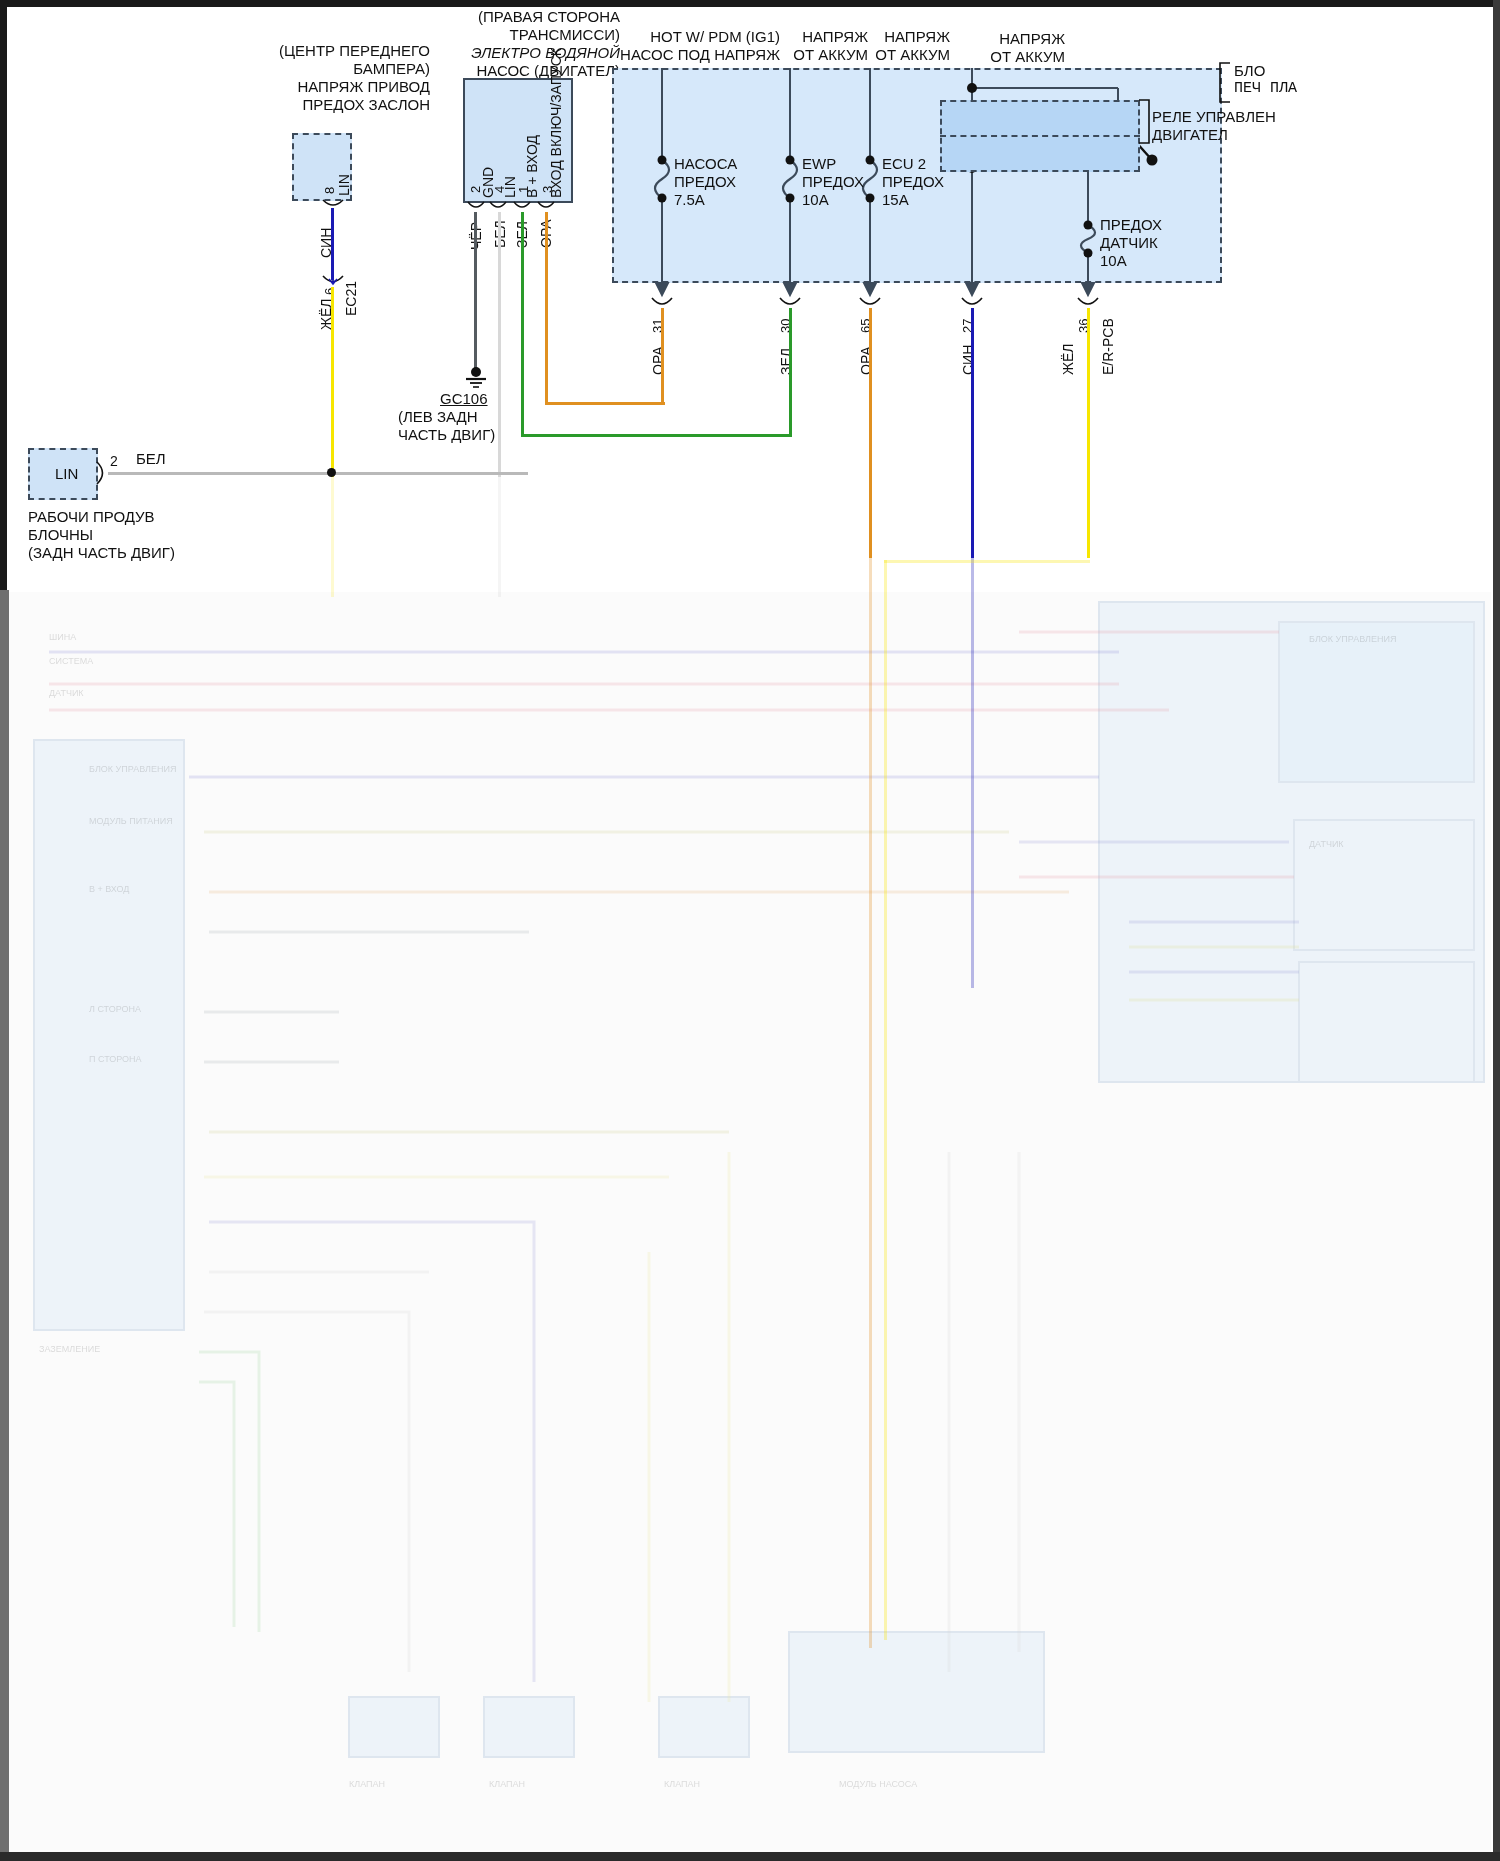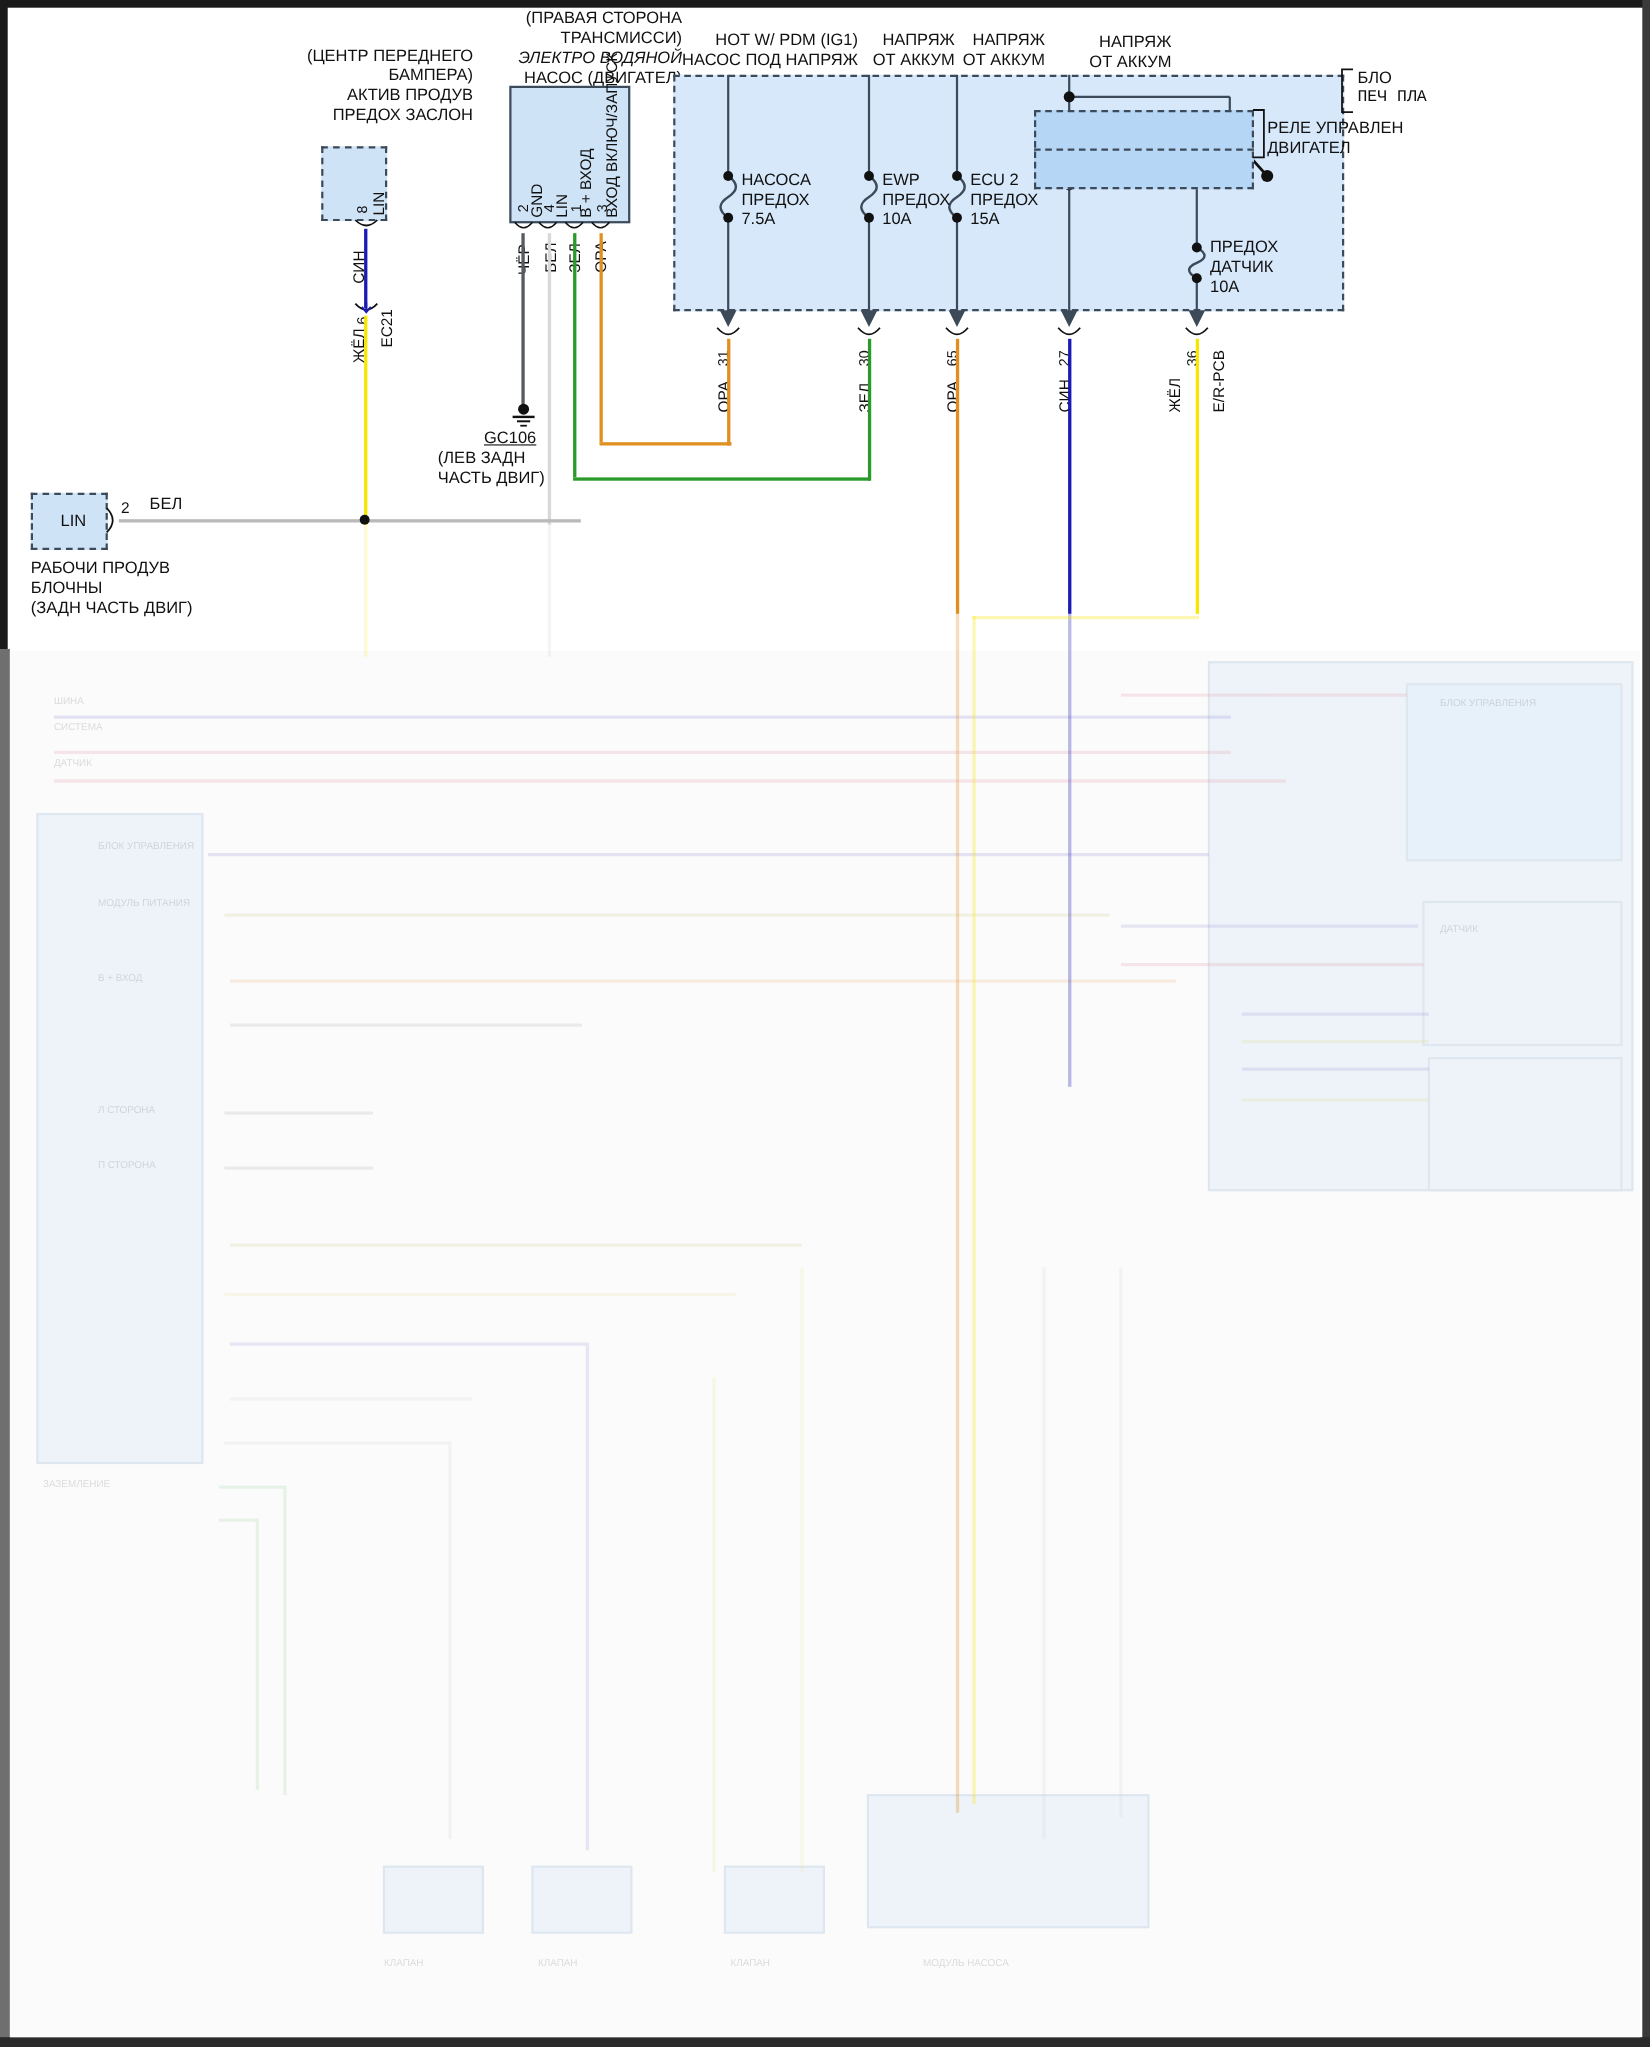--- a/index.html
+++ b/index.html
@@ -119,21 +119,21 @@
         <text x="340" y="1195">КЛАПАН</text>
         <text x="480" y="1195">КЛАПАН</text>
         <text x="655" y="1195">КЛАПАН</text>
         <text x="830" y="1195">МОДУЛЬ НАСОСА</text>
       </g>
     </svg>
   </div>
 
   <div class="txt c" style="left:190px;top:42px;width:240px;">(ЦЕНТР ПЕРЕДНЕГО</div>
   <div class="txt c" style="left:190px;top:60px;width:240px;">БАМПЕРА)</div>
-  <div class="txt c" style="left:190px;top:78px;width:240px;">АКТИВ ПРОДУВ</div>
+  <div class="txt c" style="left:190px;top:78px;width:240px;">НАПРЯЖ ПРИВОД</div>
   <div class="txt c" style="left:190px;top:96px;width:240px;">ПРЕДОХ ЗАСЛОН</div>
 
   <div class="conn" style="left:292px;top:133px;width:60px;height:68px;"></div>
   <div class="vert" style="left:336px;top:196px;font-size:14px;">LIN</div>
   <svg style="left:322px;top:199px;" width="22" height="12">
       <path d="M1 1 Q11 11 21 1" fill="none" stroke="#111" stroke-width="1.6"></path>
     </svg>
   <div class="vert" style="left:322px;top:194px;font-size:13px;">8</div>
   <div class="w wv c-blue" style="left:331px;top:208px;height:72px;"></div>
   <div class="vert" style="left:318px;top:258px;font-size:14px;">СИН</div>

